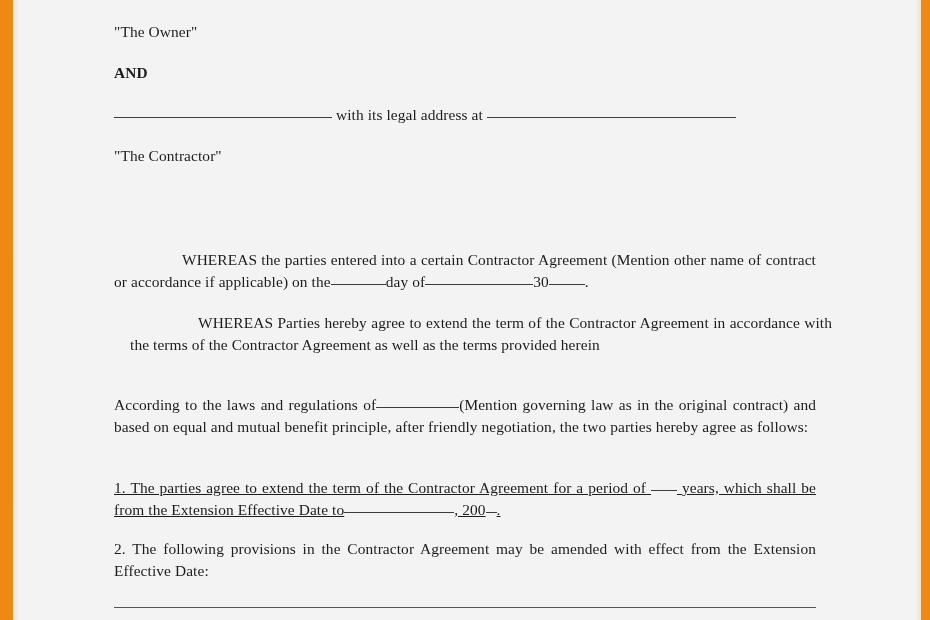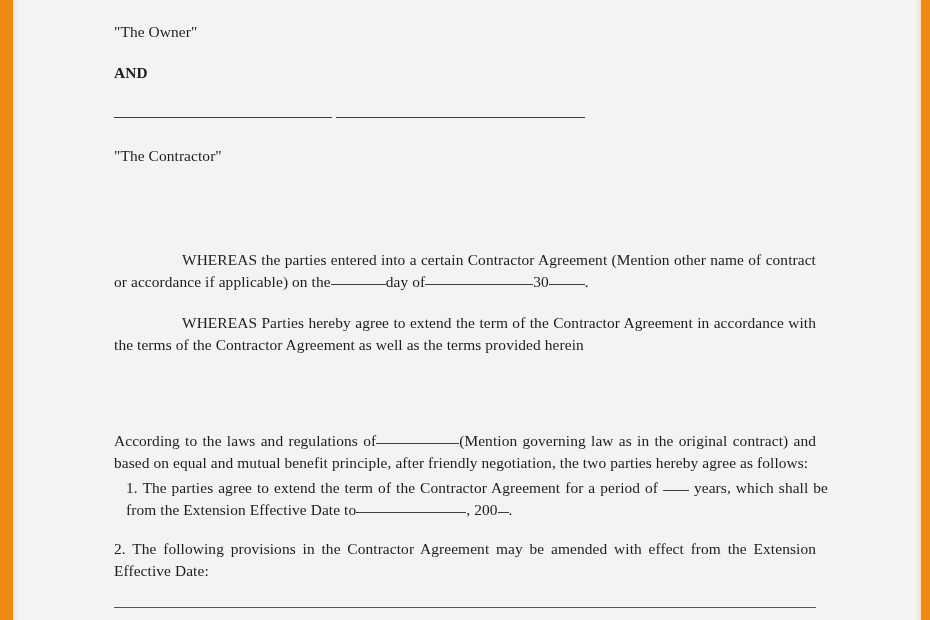--- a/index.html
+++ b/index.html
@@ -87,23 +87,23 @@
     border-top: 1.6px solid #555555;
   }
 
   
   .at-owner      { position: absolute; left: 0;  top: 21px;  }
   .at-and        { position: absolute; left: 0;  top: 62px;  }
   .at-addrline   { position: absolute; left: 0;  top: 104px; width: 702px; }
   .at-contractor { position: absolute; left: 0;  top: 145px; }
   .at-note       { position: absolute; left: 0;  top: 187px; width: 702px; }
   .at-whereas1   { position: absolute; left: 0;  top: 249px; width: 702px; }
-  .at-whereas2   { position: absolute; left: 0;  top: 312px; width: 702px; }
-  .at-according  { position: absolute; left: 0;  top: 394px; width: 702px; margin-top: 36px; }
-  .at-item1      { position: absolute; left: 12px;  top: 477px; width: 702px; }
+  .at-whereas2   { position: absolute; left: 16px;  top: 312px; width: 702px; }
+  .at-according  { position: absolute; left: 0;  top: 394px; width: 702px; }
+  .at-item1      { position: absolute; left: 0;  top: 477px; width: 702px; text-decoration: underline; }
   .at-item2      { position: absolute; left: 0;  top: 538px; width: 702px; }
   .at-rule       { top: 607px; }
 </style>
 </head>
 <body>
 
 <div id="page">
 
   <div class="edge-bar left"></div>
   <div class="edge-fade left"></div>
@@ -111,20 +111,21 @@
   <div class="edge-fade right"></div>
 
   <div id="doc">
 
     <p class="para nojust at-owner">"The Owner"</p>
 
     <p class="para bold nojust at-and">AND</p>
 
     <p class="para nojust at-addrline">
       <span class="blank b-name"></span>
+      <span>with its legal address at</span>
       <span class="blank b-addr"></span>
     </p>
 
     <p class="para nojust at-contractor">"The Contractor"</p>
 
 
     <p class="para at-whereas1">
       <span class="indent"></span><span>WHEREAS the parties entered into a certain Contractor Agreement (Mention other name of contract or accordance if applicable) on the</span><span class="blank b-day"></span><span>day  of</span><span class="blank b-month"></span><span>30</span><span class="blank b-year"></span><span>.</span>
     </p>
 

